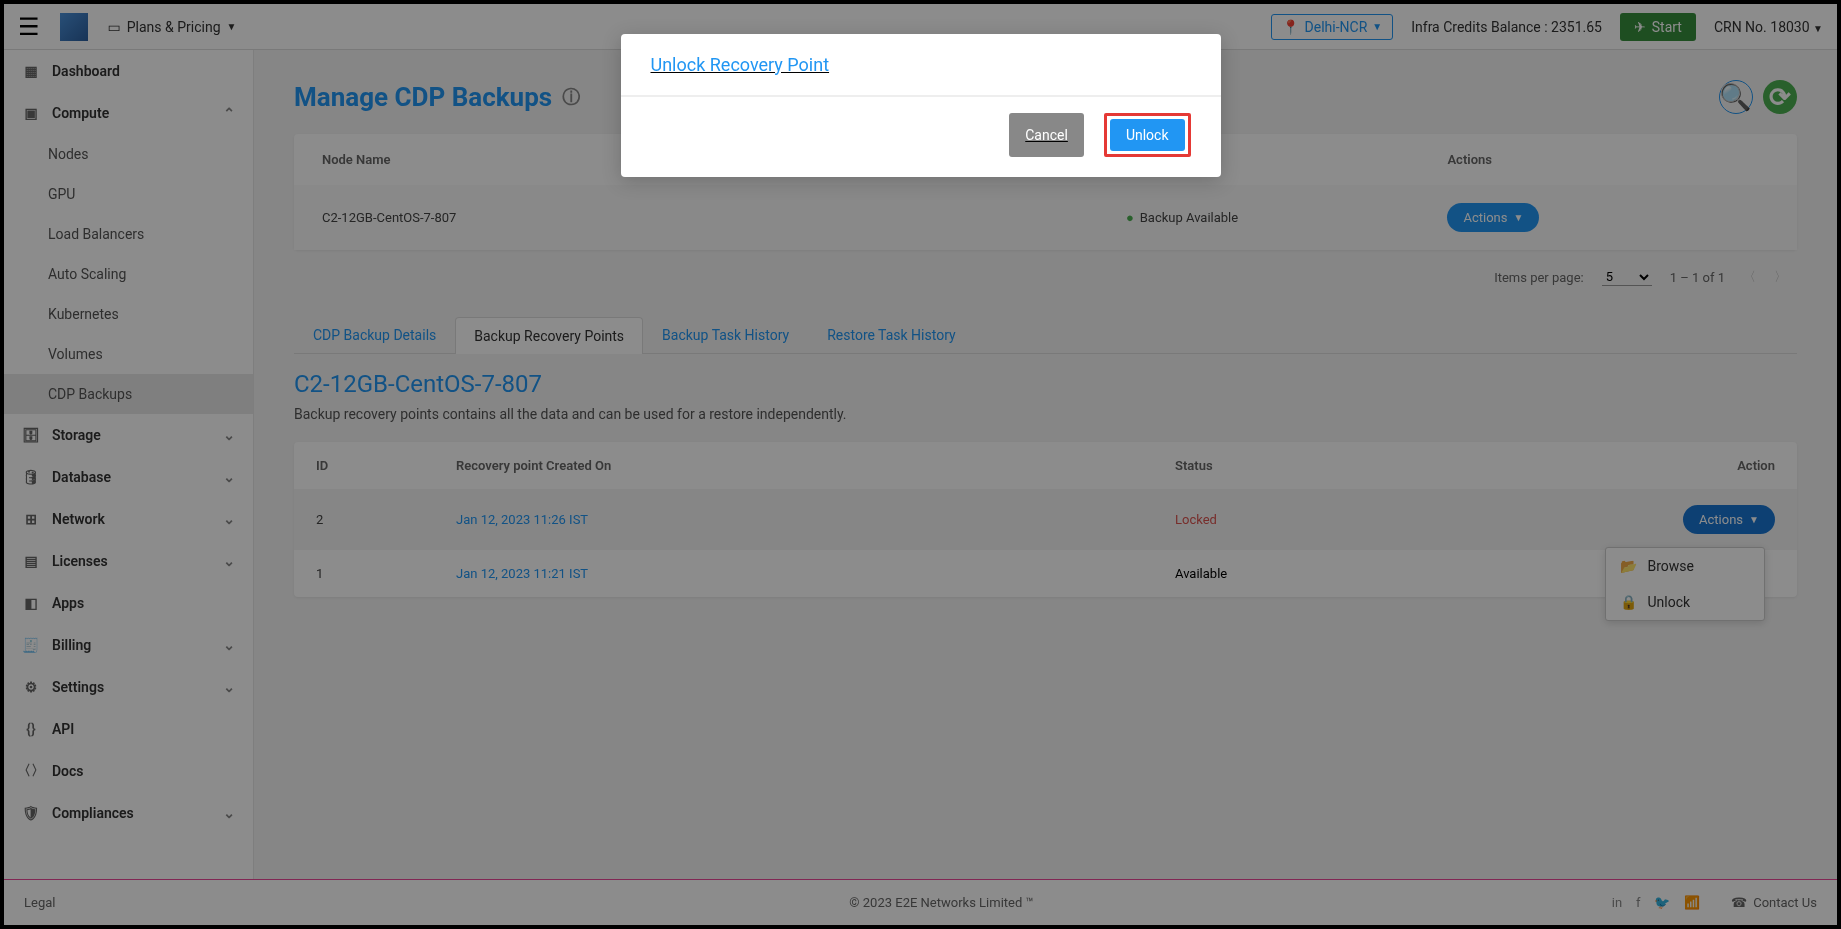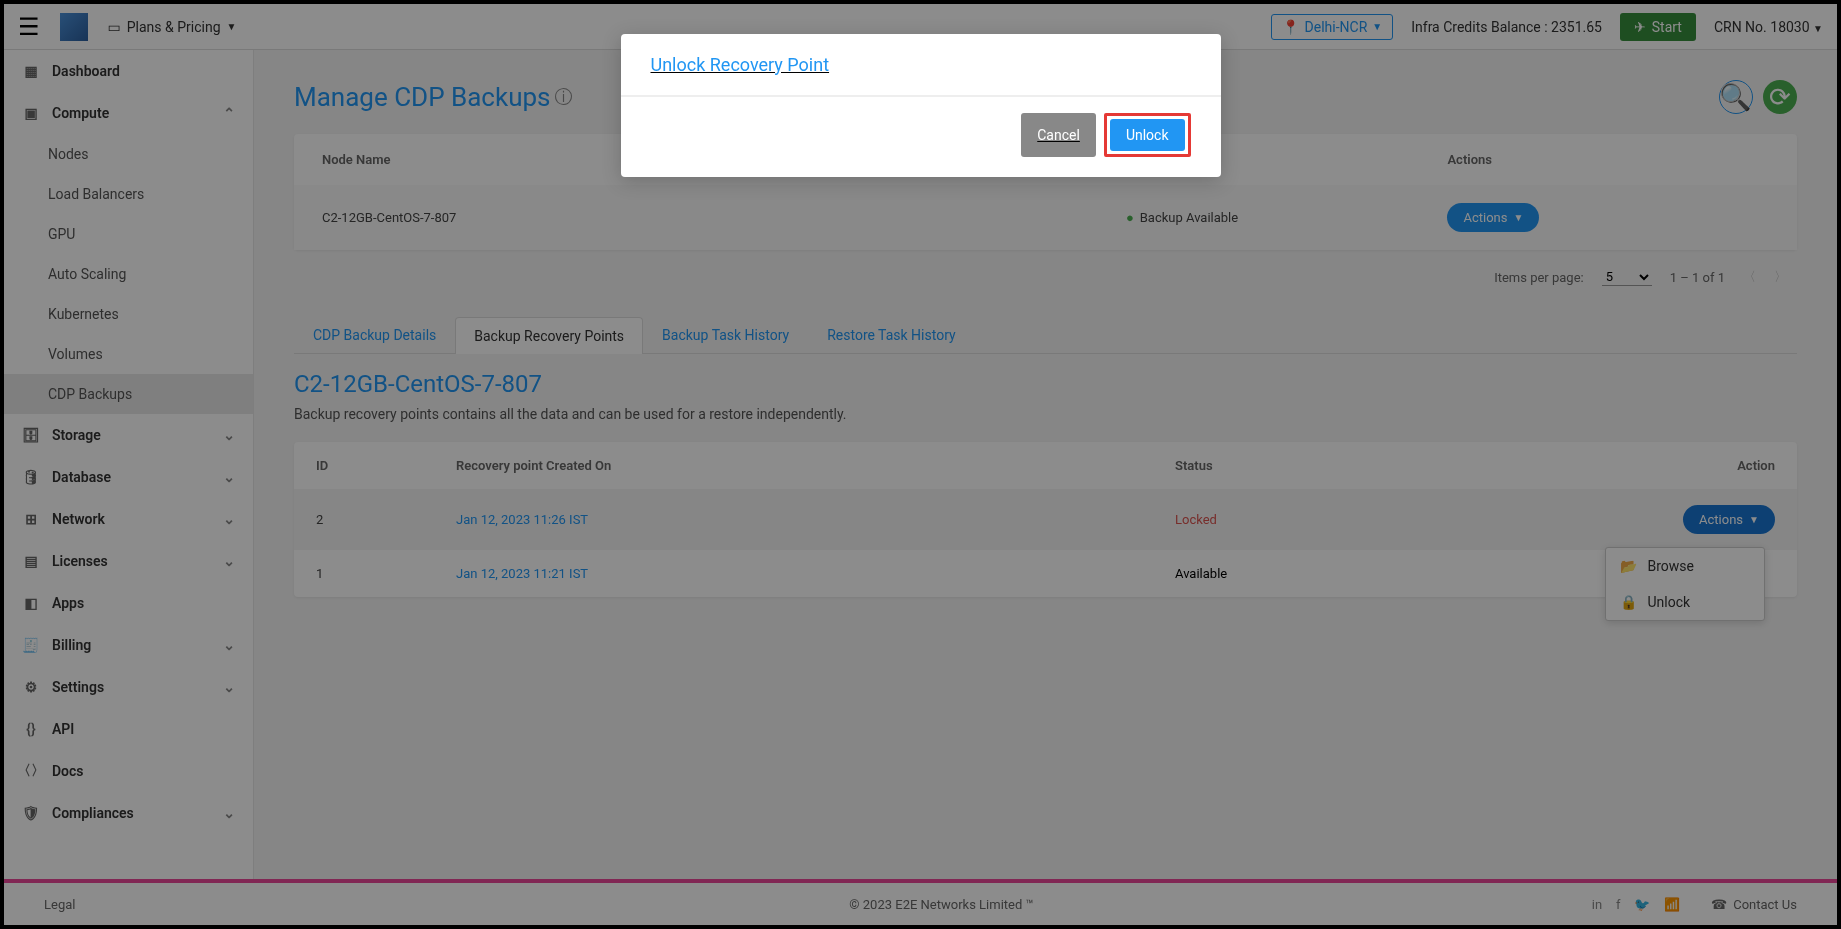--- a/index.html
+++ b/index.html
@@ -19,21 +19,21 @@
 .sidebar { position: absolute; top: 46px; left: 0; width: 250px; bottom: 46px; background: #fff; overflow-y: auto; border-right: 1px solid #e5e5e5; }
 .sidebar::-webkit-scrollbar{width:8px;} .sidebar::-webkit-scrollbar-thumb{background:#bbb;border-radius:4px;}
 .side-item { padding: 12px 18px; display: flex; align-items: center; gap: 12px; font-size: 14px; color: #333; cursor: pointer; font-weight:600; }
 .side-item.sub { padding-left: 44px; font-weight: 400; color: #555; }
 .side-item.active { background: #e8e8e8; }
 .side-item .chev { margin-left: auto; color: #888; }
 .side-icon { width: 18px; height: 18px; display:inline-flex; align-items:center; justify-content:center; color:#666; }
 
 
 .main { position: absolute; top: 46px; left: 250px; right: 0; bottom: 46px; padding: 30px 40px; overflow:auto; }
-.page-title { font-size: 26px; color: #2196f3; font-weight: 400; display: flex; align-items: center; gap: 4px; }
+.page-title { font-size: 26px; color: #2196f3; font-weight: 700; display: flex; align-items: center; gap: 10px; }
 .title-actions { margin-left: auto; display: flex; gap: 10px; }
 .icon-btn { width: 34px; height: 34px; border-radius: 50%; display: inline-flex; align-items: center; justify-content: center; cursor: pointer; }
 .icon-btn.search { border: 1px solid #2196f3; color: #2196f3; }
 .icon-btn.refresh { background: #4caf50; color: #fff; }
 
 .node-card { background: #fff; margin-top: 20px; border-radius: 4px; box-shadow: 0 1px 3px rgba(0,0,0,.08); }
 .node-header, .node-row { display: grid; grid-template-columns: 3fr 2fr 2fr 2fr; padding: 18px 28px; align-items: center; font-size: 13px; }
 .node-header { color: #666; font-weight: 600; }
 .node-row { color: #444; background:#fafafa; }
 .status-ok { color: #4caf50; margin-right: 6px; }
@@ -56,33 +56,33 @@
 .rp-row { color: #444; }
 .rp-row:nth-child(even){ background:#f5f5f5; }
 .rp-date { color: #2196f3; }
 .status-locked { color: #d9534f; }
 .action-col { text-align: right; position:relative; }
 
 .dropdown-menu { position: absolute; right: 10px; top: 42px; background: #fff; border: 1px solid #ccc; border-radius: 3px; box-shadow: 0 2px 8px rgba(0,0,0,.15); width: 160px; z-index: 50; }
 .dropdown-item { padding: 10px 14px; font-size: 14px; color: #333; display: flex; align-items: center; gap: 10px; cursor: pointer; text-align:left; }
 
 
-.footer { position: absolute; bottom: 0; left: 0; right: 0; height: 46px; background: #fff; border-top: 4px solid #ec4899; display: flex; align-items: center; padding: 0 40px; font-size: 13px; color: #666; }
+.footer { position: absolute; bottom: 0; left: 0; right: 0; height: 46px; background: #fff; border-top: 1px solid #ec4899; display: flex; align-items: center; padding: 0 20px; font-size: 13px; color: #666; }
 .footer .legal { color: #666; }
 .footer .copy { position:absolute; left:50%; transform:translateX(-50%);margin-left:21px; }
 .footer .socials { margin-left: auto; display: flex; gap: 14px; color: #888; }
 .footer .contact { margin-left: 30px; display: flex; align-items: center; gap: 6px; }
 
 
 .overlay { position: absolute; inset: 0; background: rgba(0,0,0,.45); z-index: 100; }
 .modal { position: absolute; top: 30px; left: 50%; transform: translateX(-50%); width: 600px; background: #fff; border-radius: 4px; z-index: 101; box-shadow: 0 4px 20px rgba(0,0,0,.2); text-decoration: underline; }
 .modal-title { padding: 20px 30px; font-size: 18px; color: #2196f3; border-bottom: 1px solid #eee; }
 .modal-body { padding: 20px 30px; font-size: 14px; color: #333; line-height: 1.5; }
 .modal-body p { margin-bottom: 16px; }
-.modal-footer { padding: 16px 30px 20px; display: flex; justify-content: flex-end; gap: 0; border-top: 1px solid #eee; }
+.modal-footer { padding: 16px 30px 20px; display: flex; justify-content: flex-end; gap: 12px; border-top: 1px solid #eee; }
 .btn-cancel { background: #888; color: #fff; padding: 8px 16px; border: none; border-radius: 3px; font-size: 14px; cursor: pointer; }
 .btn-unlock-wrap { border: 3px solid #e53935; padding: 3px; margin-left: 8px; border-radius: 2px; }
 .btn-unlock { background: #2196f3; color: #fff; padding: 8px 16px; border: none; border-radius: 3px; font-size: 14px; cursor: pointer; }
 
 .caret { font-size: 10px; }
 </style>
 </head>
 <body>
 
 <div class="frame">
@@ -120,24 +120,24 @@
       </div>
     <div class="side-item">
         <span class="side-icon">▣</span>
         <span>Compute</span>
         <span class="chev">⌃</span>
       </div>
     <div class="side-item sub">
         <span>Nodes</span>
       </div>
     <div class="side-item sub">
+        <span>GPU</span>
+      </div>
+    <div class="side-item sub">
         <span>Load Balancers</span>
-      </div>
-    <div class="side-item sub">
-        <span>GPU</span>
       </div>
     <div class="side-item sub">
         <span>Auto Scaling</span>
       </div>
     <div class="side-item sub">
         <span>Kubernetes</span>
       </div>
     <div class="side-item sub">
         <span>Volumes</span>
       </div>

